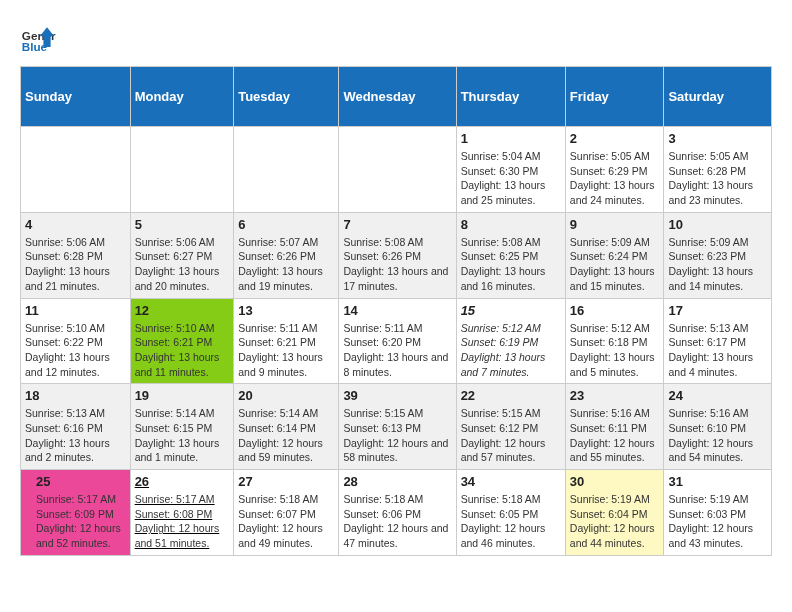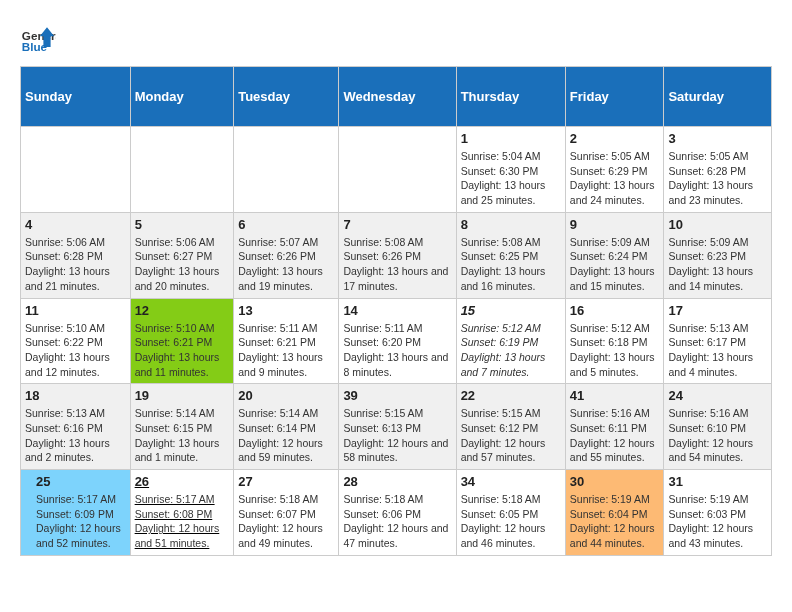--- a/index.html
+++ b/index.html
@@ -242,34 +242,34 @@
 Sunset: 6:13 PM
 Daylight: 12 hours and 58 minutes.</div>
         </td>
         <td style="background: rgb(240, 240, 240); margin-top: 24px;">
           <div class="day-num">22</div>
           <div class="day-info" style="white-space: pre-line;">Sunrise: 5:15 AM
 Sunset: 6:12 PM
 Daylight: 12 hours and 57 minutes.</div>
         </td>
         <td style="background: rgb(240, 240, 240);">
-          <div class="day-num">41</div>
+          <div class="day-num">23</div>
           <div class="day-info" style="white-space: pre-line;">Sunrise: 5:16 AM
 Sunset: 6:11 PM
 Daylight: 12 hours and 55 minutes.</div>
         </td>
         <td style="background: rgb(240, 240, 240);">
           <div class="day-num">24</div>
           <div class="day-info" style="white-space: pre-line;">Sunrise: 5:16 AM
 Sunset: 6:10 PM
 Daylight: 12 hours and 54 minutes.</div>
         </td>
       </tr>
       <tr>
-        <td style="background: #7dd3fc; padding-left: 15px;">
+        <td style="background: #ec4899; padding-left: 15px;">
           <div class="day-num">25</div>
           <div class="day-info" style="white-space: pre-line;">Sunrise: 5:17 AM
 Sunset: 6:09 PM
 Daylight: 12 hours and 52 minutes.</div>
         </td>
         <td style="background: rgb(255, 255, 255); text-decoration: underline;">
           <div class="day-num">26</div>
           <div class="day-info" style="white-space: pre-line;">Sunrise: 5:17 AM
 Sunset: 6:08 PM
 Daylight: 12 hours and 51 minutes.</div>
@@ -285,21 +285,21 @@
           <div class="day-info" style="white-space: pre-line;">Sunrise: 5:18 AM
 Sunset: 6:06 PM
 Daylight: 12 hours and 47 minutes.</div>
         </td>
         <td style="background: rgb(255, 255, 255);">
           <div class="day-num">34</div>
           <div class="day-info" style="white-space: pre-line;">Sunrise: 5:18 AM
 Sunset: 6:05 PM
 Daylight: 12 hours and 46 minutes.</div>
         </td>
-        <td style="background: #fdba74;">
+        <td style="background: #fef9c3;">
           <div class="day-num">30</div>
           <div class="day-info" style="white-space: pre-line;">Sunrise: 5:19 AM
 Sunset: 6:04 PM
 Daylight: 12 hours and 44 minutes.</div>
         </td>
         <td style="background: rgb(255, 255, 255);">
           <div class="day-num">31</div>
           <div class="day-info" style="white-space: pre-line;">Sunrise: 5:19 AM
 Sunset: 6:03 PM
 Daylight: 12 hours and 43 minutes.</div>

